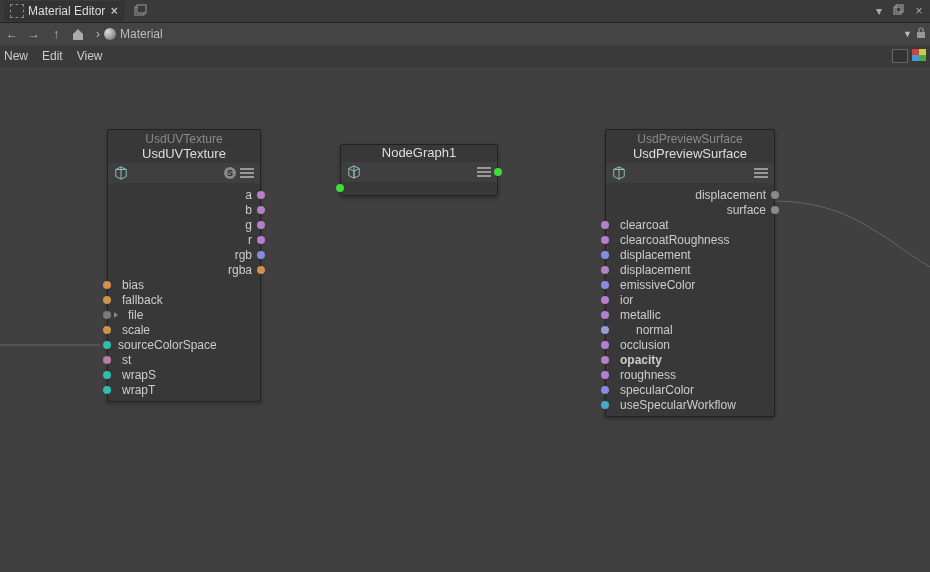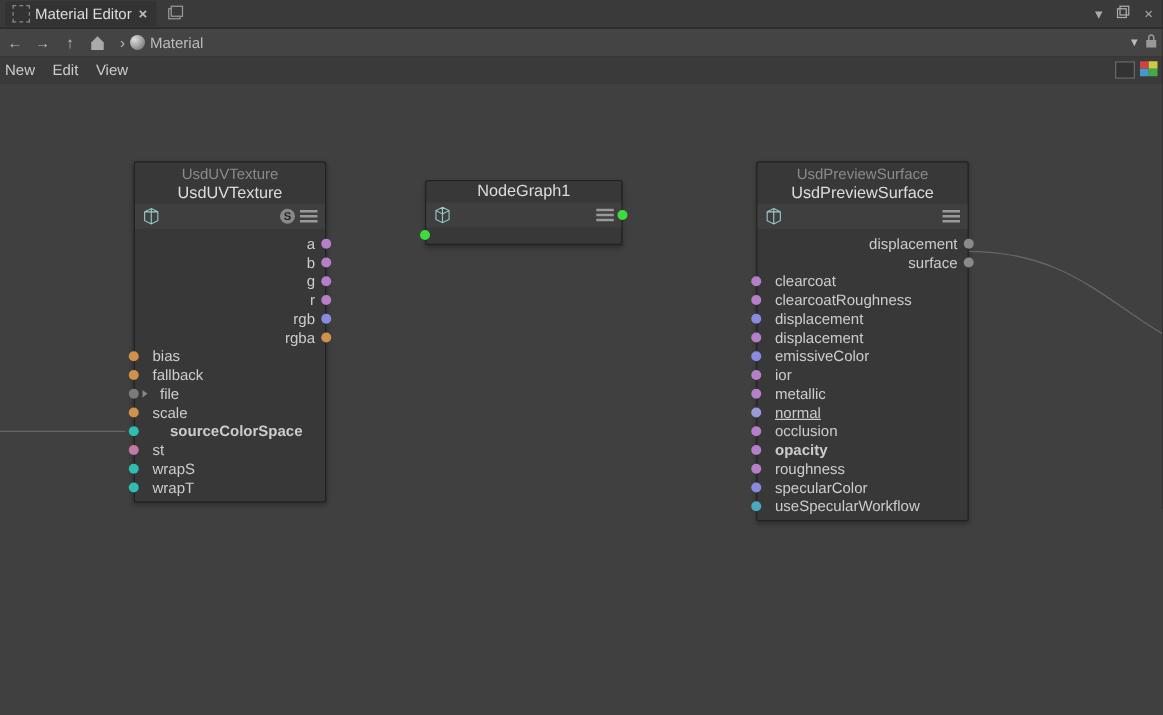--- a/index.html
+++ b/index.html
@@ -168,21 +168,21 @@
           <span class="port port-in" style="background: rgb(122, 122, 122);"></span>
           <span class="caret"></span>
           <span class="lbl" style="margin-left: 6px;">file</span>
         </div>
         <div class="in-row">
           <span class="port port-in" style="background: rgb(208, 145, 74);"></span>
           <span class="lbl" style="margin-left: 6px;">scale</span>
         </div>
         <div class="in-row">
           <span class="port port-in" style="background: rgb(47, 189, 176);"></span>
-          <span class="lbl" style="margin-left: 20px; font-weight: bold;">sourceColorSpace</span>
+          <span class="lbl" style="margin-left: 2px;">sourceColorSpace</span>
         </div>
         <div class="in-row">
           <span class="port port-in" style="background: rgb(192, 123, 163);"></span>
           <span class="lbl" style="margin-left: 6px;">st</span>
         </div>
         <div class="in-row">
           <span class="port port-in" style="background: rgb(47, 189, 176);"></span>
           <span class="lbl" style="margin-left: 6px;">wrapS</span>
         </div>
         <div class="in-row">
@@ -253,21 +253,21 @@
         <div class="in-row">
           <span class="port port-in" style="background: rgb(181, 127, 201);"></span>
           <span class="lbl" style="margin-left: 6px;">ior</span>
         </div>
         <div class="in-row">
           <span class="port port-in" style="background: rgb(181, 127, 201);"></span>
           <span class="lbl" style="margin-left: 6px; text-align: right;">metallic</span>
         </div>
         <div class="in-row">
           <span class="port port-in" style="background: rgb(154, 154, 216);"></span>
-          <span class="lbl" style="margin-left: 6px; text-decoration: underline;">normal</span>
+          <span class="lbl" style="margin-left: 22px;">normal</span>
         </div>
         <div class="in-row">
           <span class="port port-in" style="background: rgb(181, 127, 201);"></span>
           <span class="lbl" style="margin-left: 6px;">occlusion</span>
         </div>
         <div class="in-row">
           <span class="port port-in" style="background: rgb(181, 127, 201);"></span>
           <span class="lbl" style="margin-left: 6px; font-weight: bold;">opacity</span>
         </div>
         <div class="in-row">

